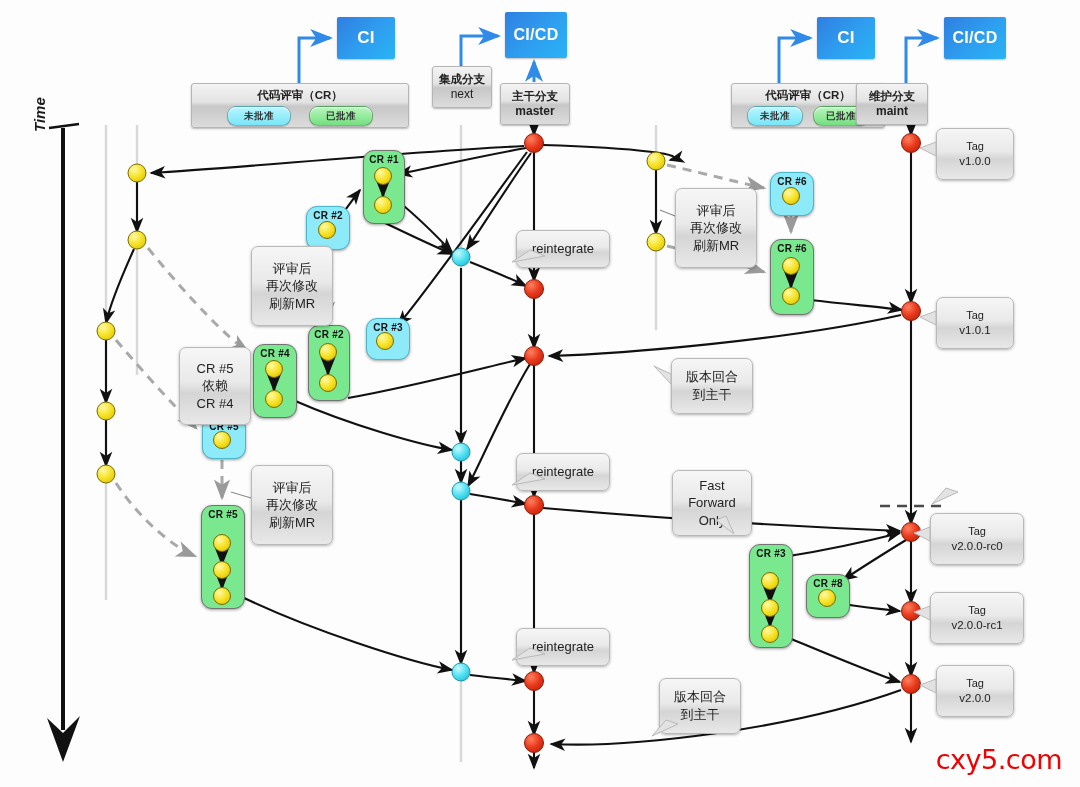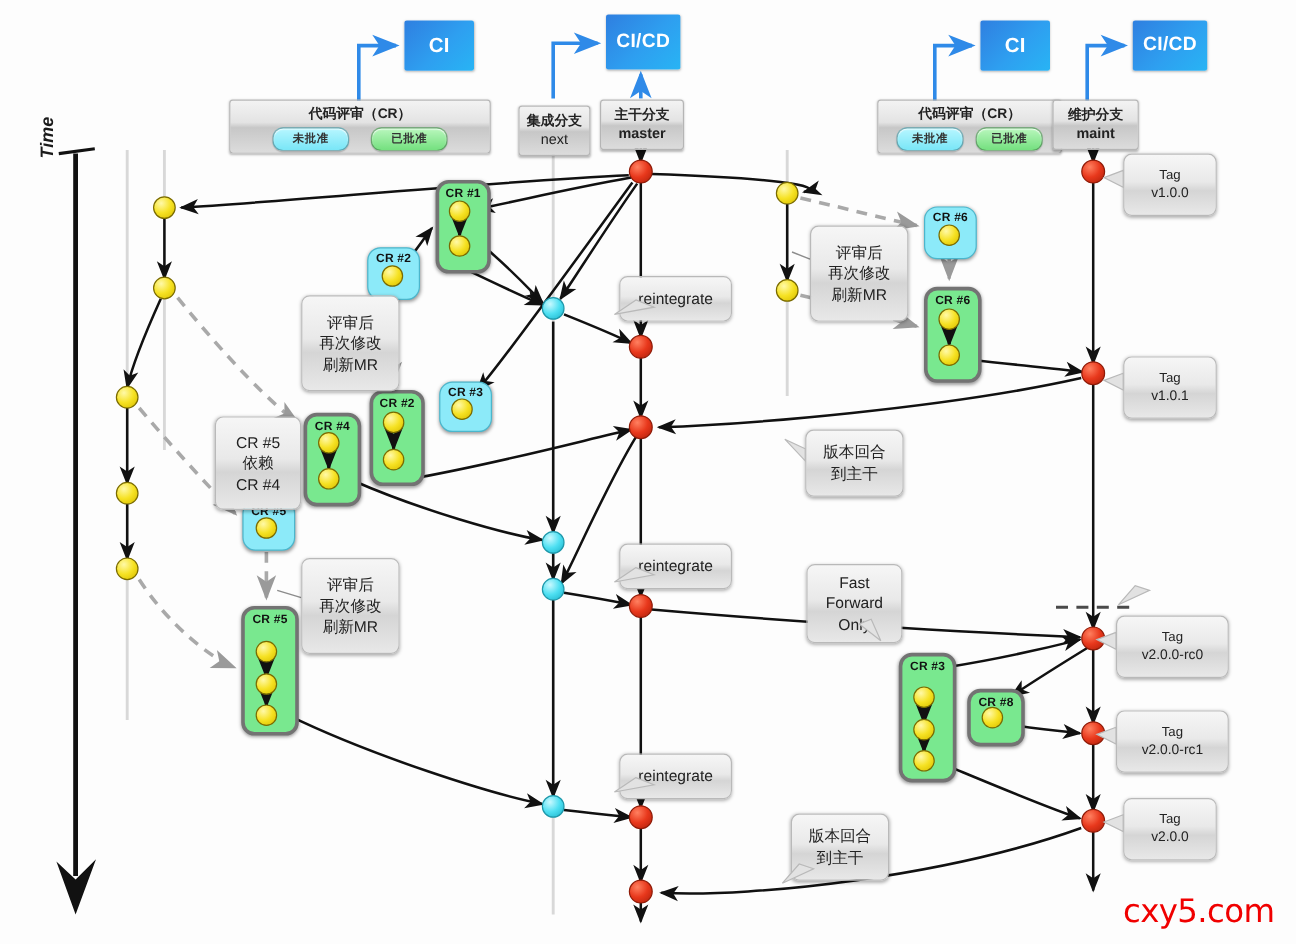--- a/index.html
+++ b/index.html
@@ -51,21 +51,21 @@
     letter-spacing:.3px;
   }
 
   
   .crcard{
     position:absolute;z-index:2;
     border-radius:11px;
     box-shadow:0 1px 3px rgba(0,0,0,.38);
     display:flex;flex-direction:column;align-items:center;
   }
-  .crcard.green{background:#79e88f;border:3px solid #737373;}
+  .crcard.green{background:#79e88f;border:1px solid #737373;}
   .crcard.cyan {background:#8ceaf9;border:1px solid #4bb6cc;}
   .crcard .cclabel{
     font-size:10px;font-weight:bold;color:#111;margin-top:3px;
     letter-spacing:.2px;white-space:nowrap;
   }
 
   
   .callout{
     position:absolute;z-index:5;
     background:linear-gradient(180deg,#f6f6f6 0%,#e9e9e9 45%,#d5d5d5 60%,#e8e8e8 100%);
@@ -226,40 +226,40 @@
 
 
   <div class="lanebox crbox" style="left:191px;top:83px;width:216px;height:40px;">
     <span class="crtitle">代码评审（CR）</span>
     <span class="pills">
       <span class="pill rejected">未批准</span>
       <span class="pill approved">已批准</span>
     </span>
   </div>
 
-  <div class="lanebox plain" style="left:432px;top:88px;width:58px;height:40px;">
+  <div class="lanebox plain" style="left:432px;top:66px;width:58px;height:40px;">
     <span class="l1">集成分支</span>
     <span class="l2" style="font-weight:normal;">next</span>
   </div>
 
   <div class="lanebox plain" style="left:500px;top:83px;width:68px;height:40px;">
     <span class="l1">主干分支</span>
     <span class="l2">master</span>
   </div>
 
 
   <div class="lanebox crbox" style="left:731px;top:83px;width:152px;height:40px;">
     <span class="crtitle">代码评审（CR）</span>
     <span class="pills" style="gap:10px;">
       <span class="pill rejected" style="padding:3px 12px;">未批准</span>
       <span class="pill approved" style="padding:3px 12px;">已批准</span>
     </span>
   </div>
 
-  <div class="lanebox plain" style="left:877px;top:83px;width:70px;height:40px;">
+  <div class="lanebox plain" style="left:856px;top:83px;width:70px;height:40px;">
     <span class="l1">维护分支</span>
     <span class="l2">maint</span>
   </div>
 
   <div class="cibox" style="left:337px;top:17px;width:58px;height:42px;font-size:17px;">CI</div>
   <div class="cibox" style="left:505px;top:12px;width:62px;height:46px;font-size:16px;">CI/CD</div>
   <div class="cibox" style="left:817px;top:17px;width:58px;height:42px;font-size:17px;">CI</div>
   <div class="cibox" style="left:944px;top:17px;width:62px;height:42px;font-size:16px;">CI/CD</div>
 
   <div class="crcard green" style="left:363px;top:150px;width:40px;height:72px;">

